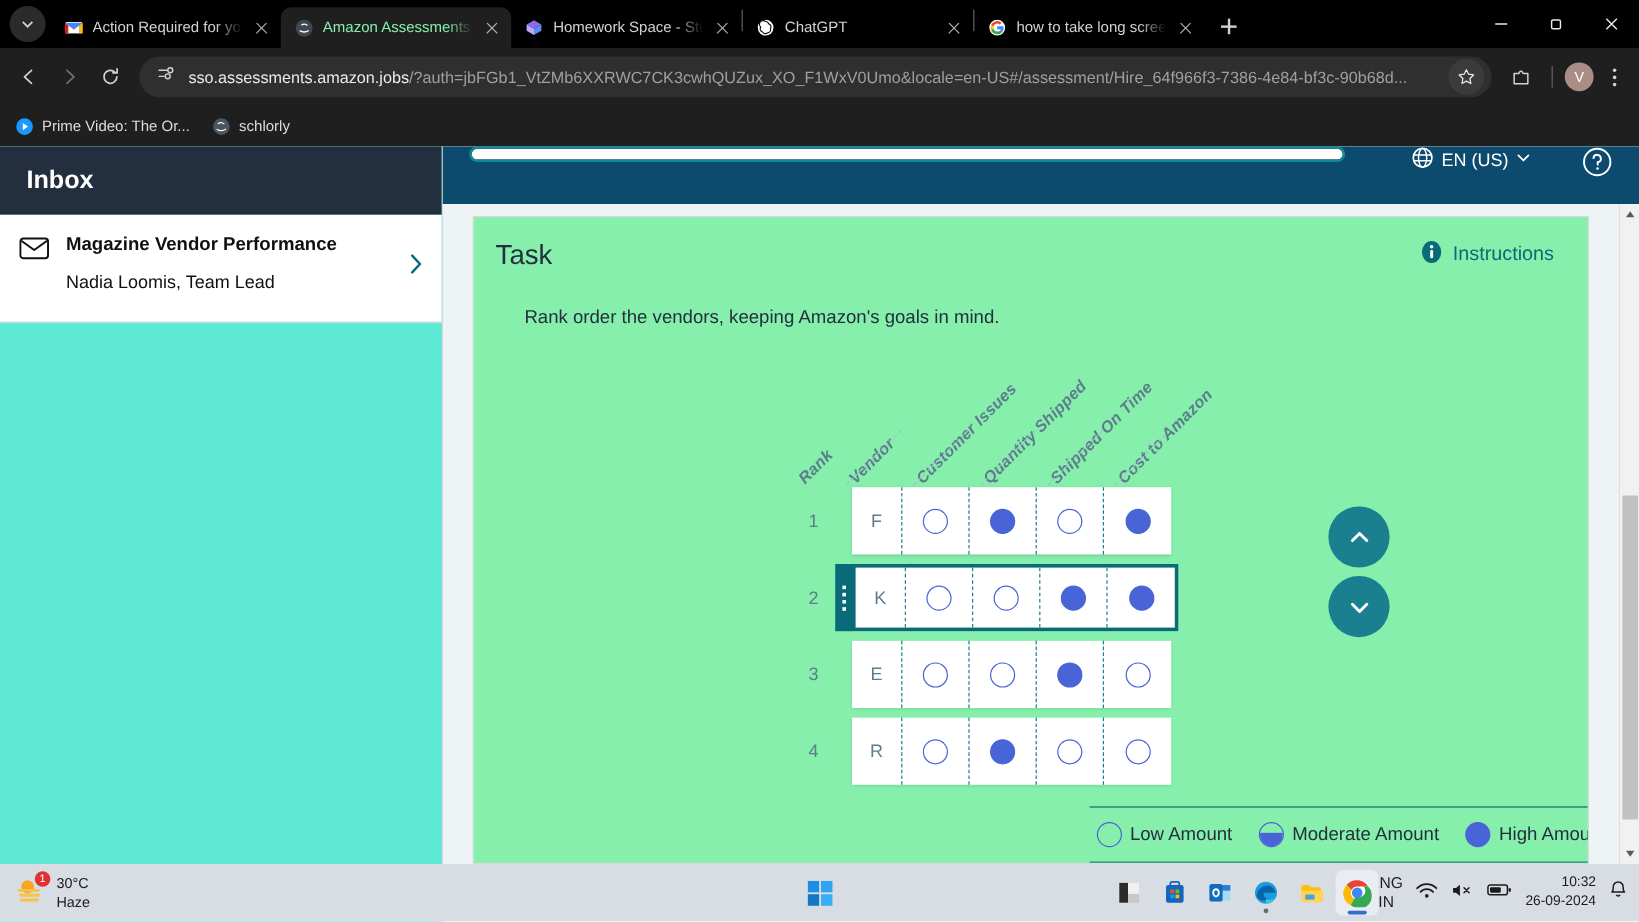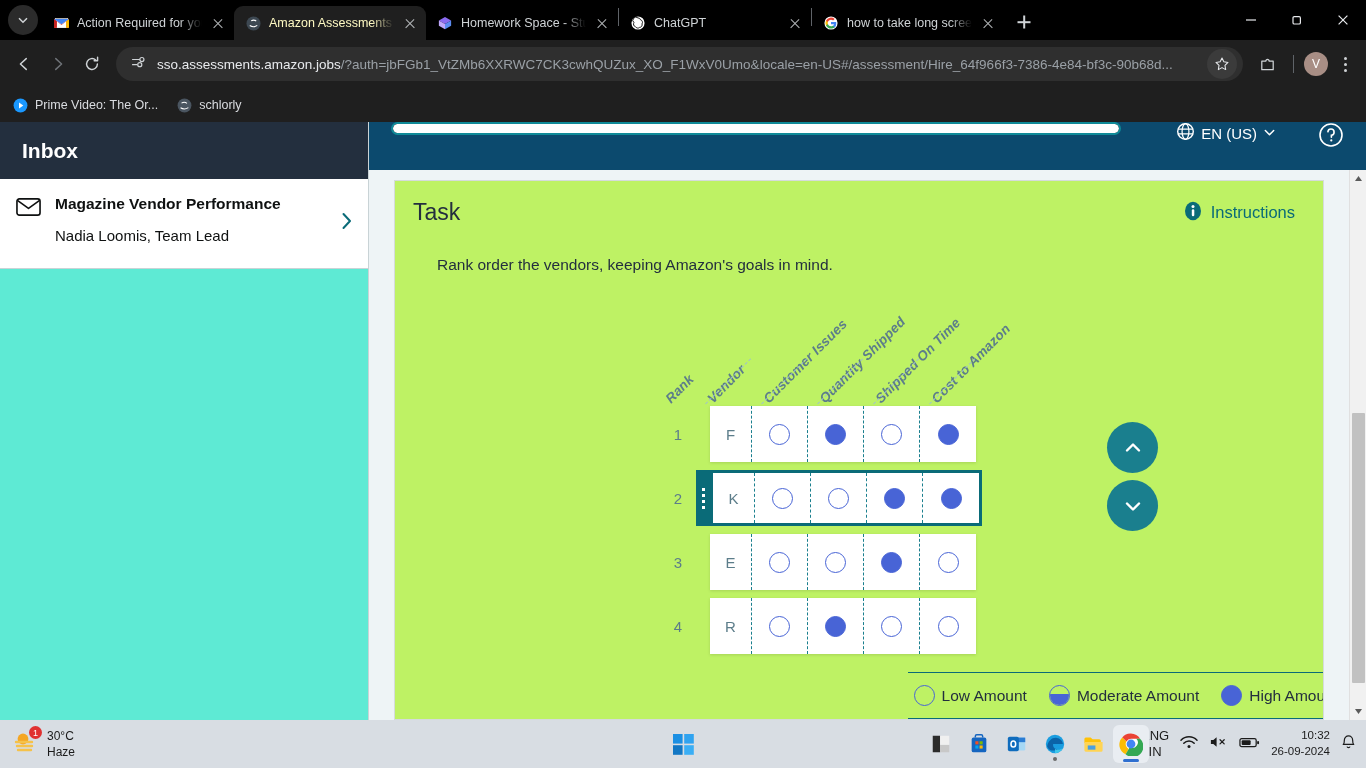--- a/index.html
+++ b/index.html
@@ -18,21 +18,21 @@
     width: 30px; height: 30px; border-radius: 15px; background: #2b2b2b;
     display: flex; align-items: center; justify-content: center;
     margin: 0 4px 5px 4px; flex: none; cursor: pointer;
   }
   .tab {
     height: 34px; display: flex; align-items: center; gap: 8px;
     padding: 0 8px 0 11px; border-radius: 9px 9px 0 0; color: #cfd3d6;
     font-size: 12.5px; position: relative; flex: none; cursor: pointer;
   }
   .tab.inactive { width: 192px; background: transparent; }
-  .tab.active { width: 192px; background: #1f1f1f; color: #fef9c3; }
+  .tab.active { width: 192px; background: #1f1f1f; color: #86efac; }
   .tab .fav { width: 16px; height: 16px; flex: none; display:flex; align-items:center; justify-content:center;}
   .tab .ttl {
     flex: 1; white-space: nowrap; overflow: hidden;
     -webkit-mask-image: linear-gradient(to right, #000 82%, transparent 100%);
             mask-image: linear-gradient(to right, #000 82%, transparent 100%);
   }
   .tab .xbtn { width: 16px; height: 16px; flex: none; position: relative; opacity: .85; }
   .tab .xbtn::before, .tab .xbtn::after {
     content: ""; position: absolute; left: 2px; top: 7.5px; width: 12px; height: 1.4px;
     background: #cfd3d6;
@@ -95,21 +95,21 @@
     flex: 1; height: 13px; border-radius: 7px; border: 2px solid #0f8a98; background: #232f3e;
     overflow: hidden; max-width: 730px;
   }
   .progress .bar { height: 100%; background: #ffffff; border-radius: 5px; }
   .lang { margin-left: auto; display: flex; align-items: center; gap: 6px; color: #ffffff; font-size: 15px; cursor: pointer; }
   .help-ic { margin-left: 22px; cursor: pointer; }
 
   .scroll-area { flex: 1; position: relative; display: flex; }
   .panel-wrap { flex: 1; padding: 10px 0 0 25px; }
   .panel {
-    width: 930px; height: 100%; background: #bef264; border: 1px solid #d5dbdb;
+    width: 930px; height: 100%; background: #86efac; border: 1px solid #d5dbdb;
     position: relative; overflow: hidden;
   }
   .panel-top { display: flex; align-items: center; padding: 18px 28px 0 18px; }
   .panel-title { font-size: 23px; color: #232f3e; font-weight: normal; }
   .instr { margin-left: auto; display: flex; align-items: center; gap: 8px; color: #0a6b78; font-size: 16.5px; cursor: pointer; }
   .prompt { font-size: 15.5px; color: #232f3e; padding: 30px 0 0 42px; }
 
   
   .tbl-wrap { position: relative; margin-top: 22px; padding-left: 265px; }
   .hdr-row { position: relative; height: 110px; }

